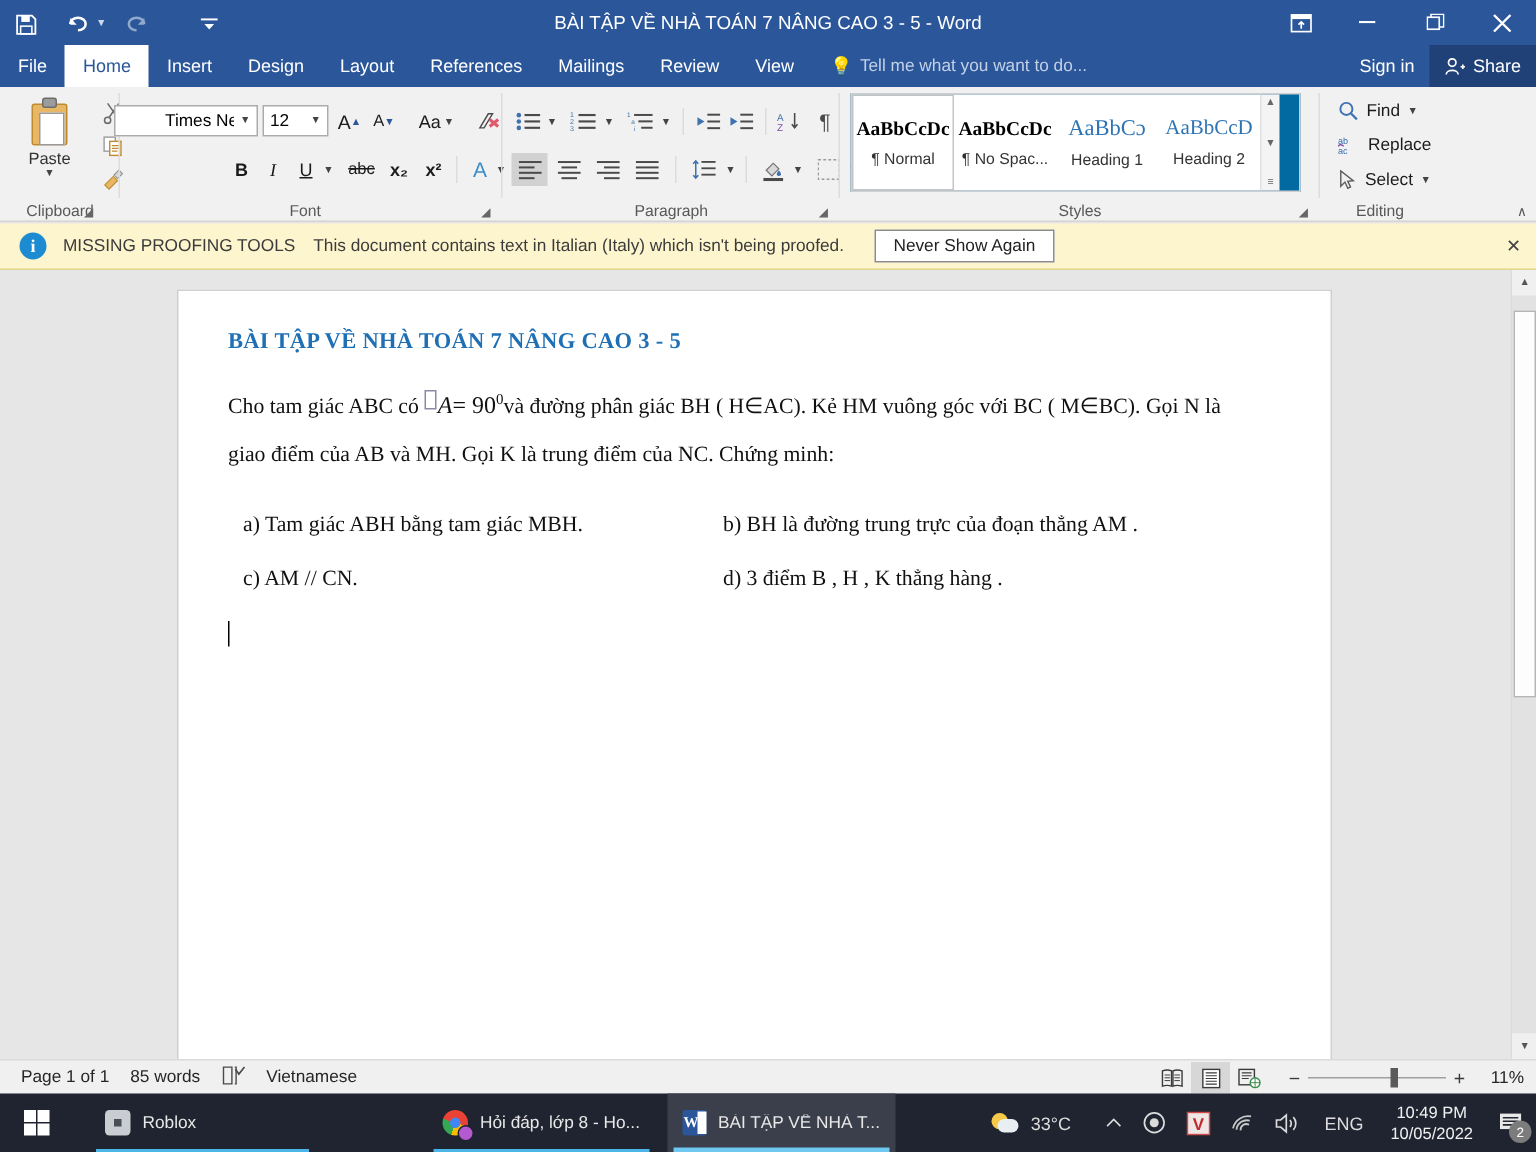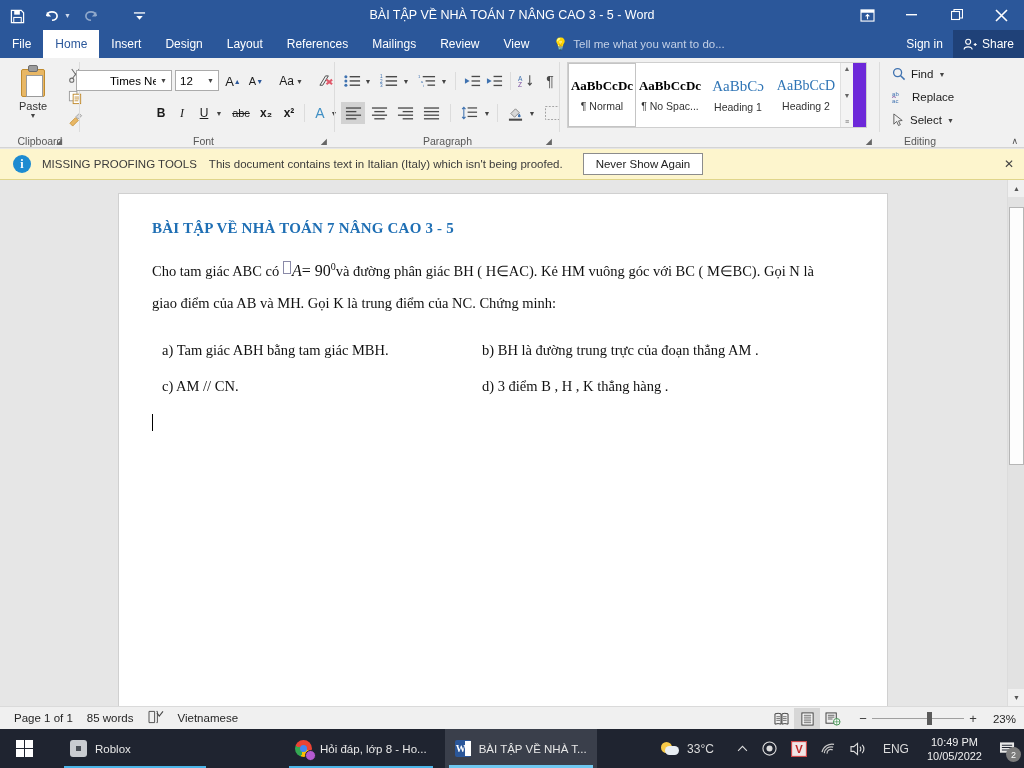--- a/index.html
+++ b/index.html
@@ -100,21 +100,21 @@
   .fontbox .cv { font-size:7px; color:#444; padding:0 4px; }
   .rbtn {
     position:absolute; display:flex; align-items:center; justify-content:center;
     height:22px; font-size:12px; color:#1b1b1b;
   }
   .rbtn .mini { font-size:7px; color:#444; margin-left:2px; }
   .vsep { position:absolute; width:1px; background:#dcdcdc; }
 
   
   .stylesbox {
-    position:absolute; left:0; top:4px; height:66px; background:#6d28d9;
+    position:absolute; left:0; top:4px; height:66px; background:#0369a1;
     border:1px solid #cfcfcf; display:flex;
   }
   .stylecell {
     width:68px; height:64px; display:flex; flex-direction:column;
     align-items:center; justify-content:center; background:#fff;
   }
   .stylecell.sel { border:1px solid #c4c4c4; background:#fff; box-shadow:inset 0 0 0 1px #fff; }
   .sc-prev { font-size:13px; font-weight:bold; color:#000; font-family:"Liberation Serif", serif;
              white-space:nowrap; overflow:hidden; width:66px; text-align:center; }
   .sc-prev.h1 { font-weight:normal; font-size:15px; color:#2e74b5; }
@@ -608,20 +608,21 @@
         <div class="stylecell">
           <div class="sc-prev h2">AaBbCcD</div>
           <div class="sc-name">Heading 2</div>
         </div>
         <div class="stylescroll">
           <span>▲</span>
           <span>▼</span>
           <span>≡</span>
         </div>
       </div>
+      <div class="glabel">Styles</div>
       <div class="dlg" style="right:8px">◢</div>
       <div class="gdiv"></div>
     </div>
 
     <div class="rgroup" style="left:880px; width:144px;">
       <div class="editrow" style="left:12px; top:9px;">
         <svg width="14" height="14" viewBox="0 0 15 15">
           <circle cx="6" cy="6" r="4.3" fill="none" stroke="#3f72b0" stroke-width="1.4"></circle>
           <path d="M9.3 9.3 L13.5 13.5" stroke="#3f72b0" stroke-width="1.6"></path>
         </svg>
@@ -721,21 +722,21 @@
           <path d="M9 10.5 h7 M12.5 7 v7" stroke="#3a8c4a" stroke-width=".7"></path>
         </svg>
       </div>
       <div class="zoomslider">
         <div class="zs-minus">−</div>
         <div class="zs-track">
           <div class="zs-thumb"></div>
         </div>
         <div class="zs-plus">+</div>
       </div>
-      <div class="zs-pct">23%</div>
+      <div class="zs-pct">11%</div>
     </div>
   </div>
 
   <div class="taskbar">
     <div class="startbtn">
       <div class="winlogo">
           <i></i>
           <i></i>
           <i></i>
           <i></i>

